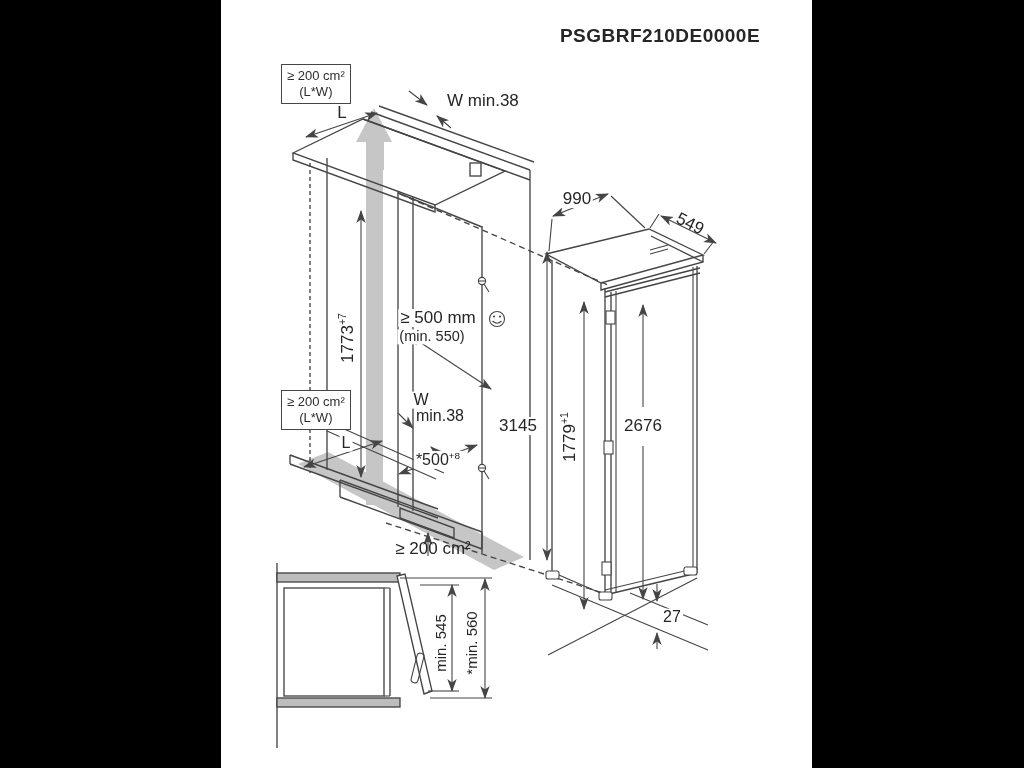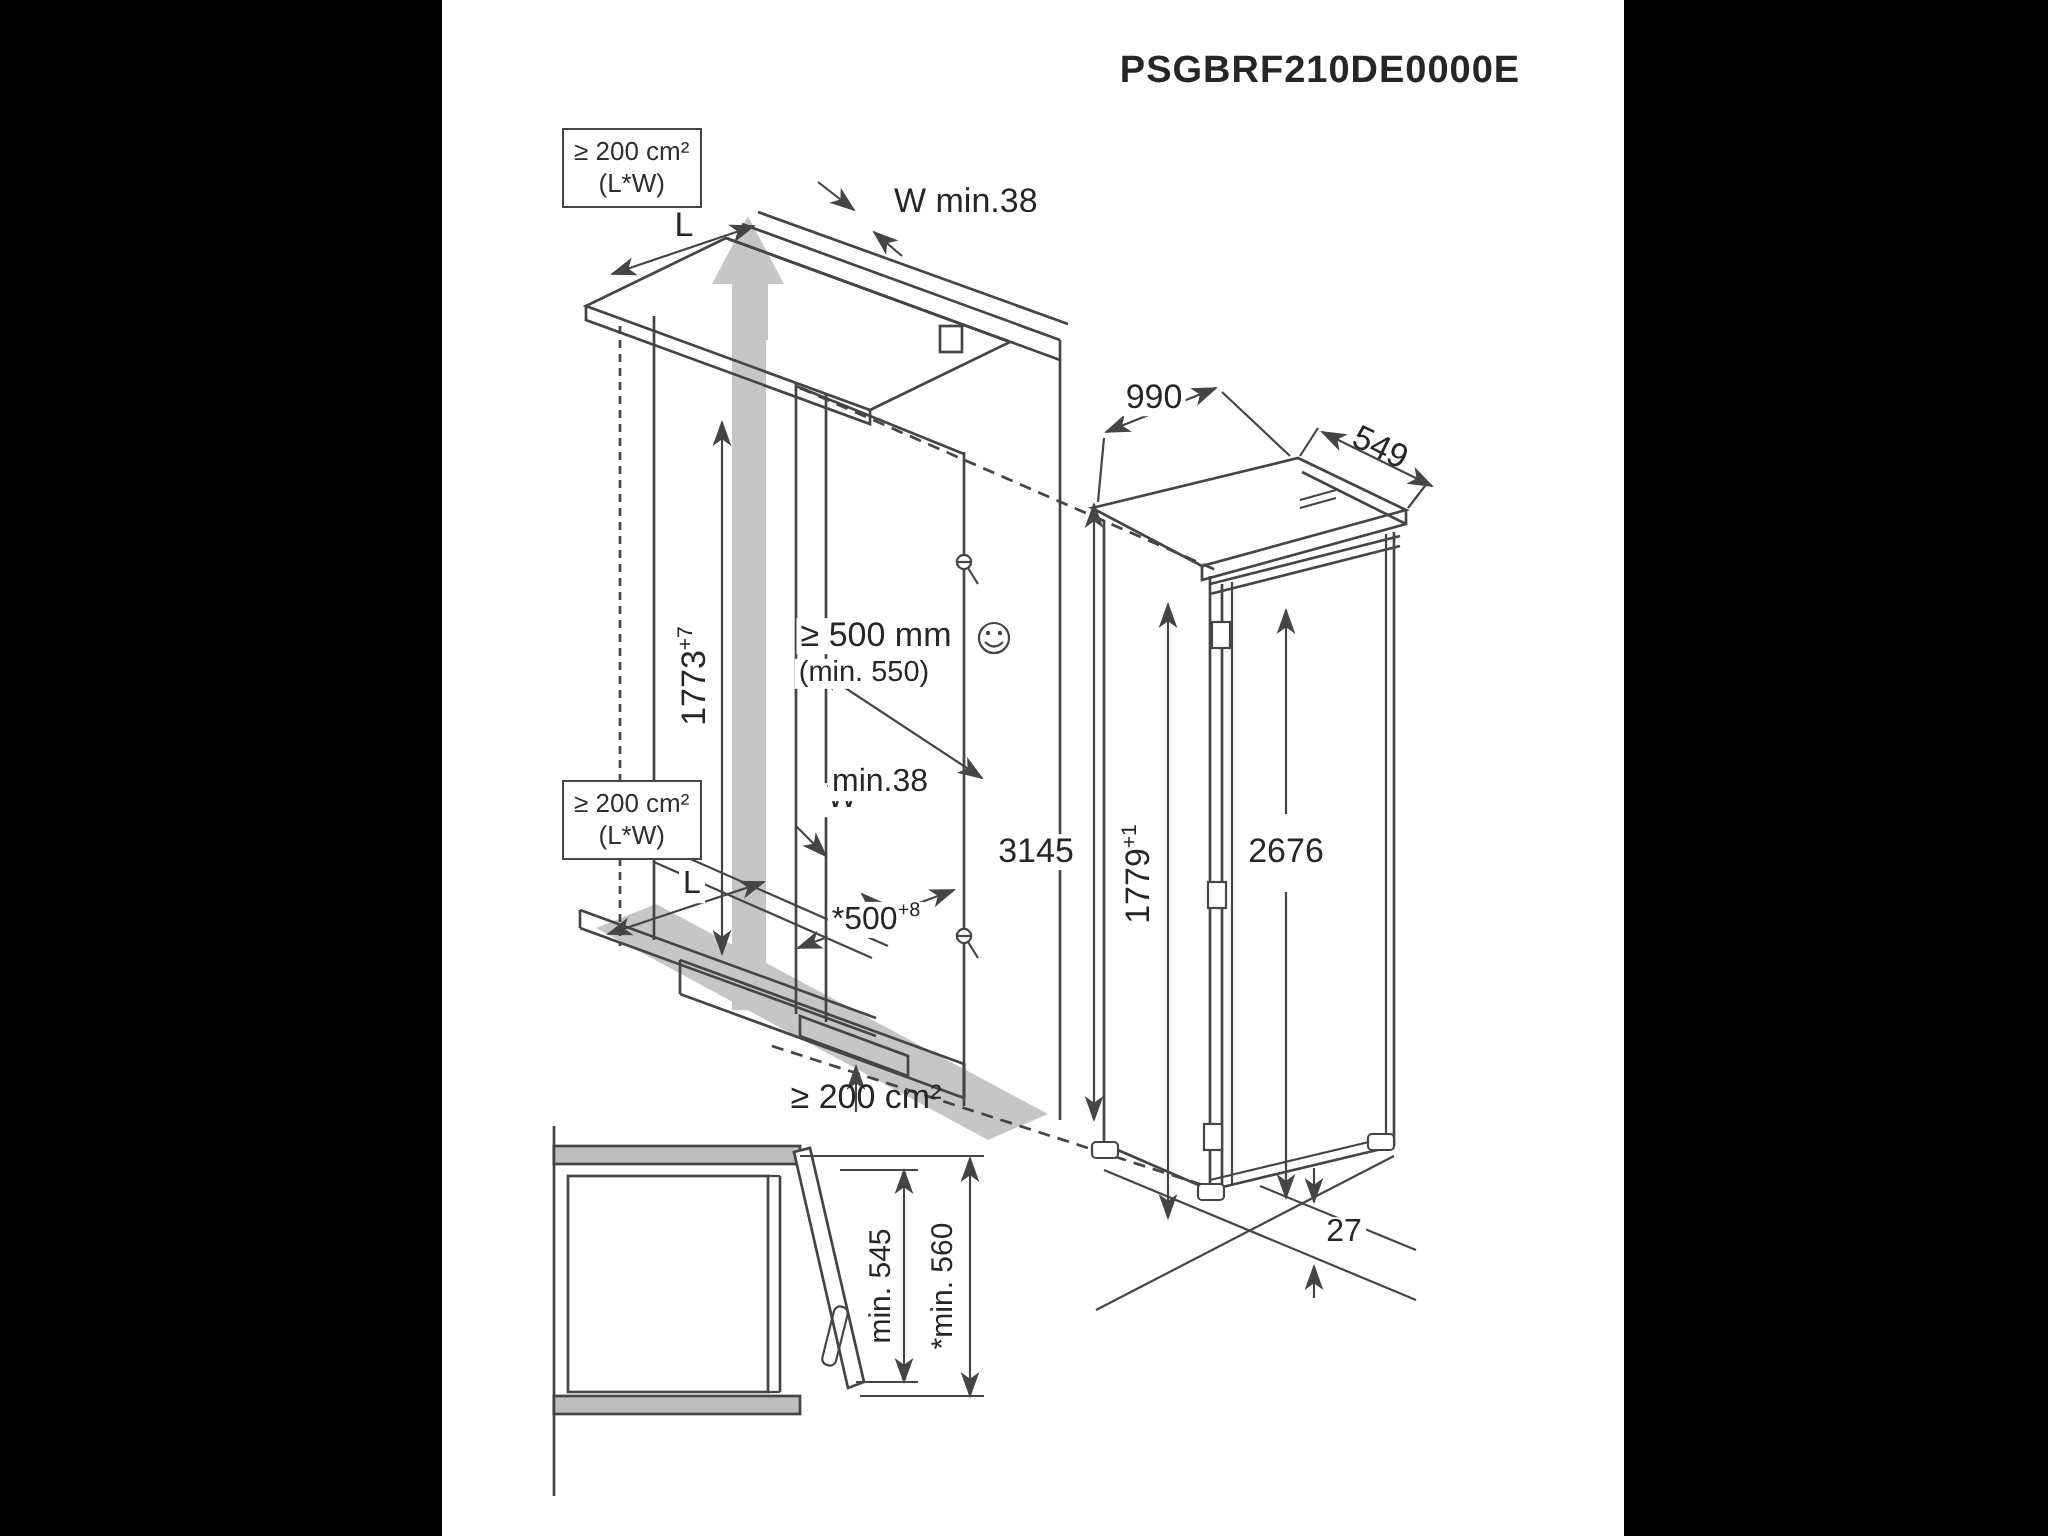--- a/index.html
+++ b/index.html
@@ -182,21 +182,21 @@
 
   <div class="lbl bg small" style="left:432px;top:297px;margin-top:40px;">(min. 550)</div>
   <div class="lbl bg" style="left:438px;top:318px;">≥ 500 mm</div>
 
   <div class="boxlbl" style="left:281px;top:390px;">
     <div>≥ 200 cm²</div>
     <div>(L*W)</div>
   </div>
 
   <div class="lbl mid bg" style="left:421px;top:400px;">W</div>
-  <div class="lbl mid bg" style="left:440px;top:392px;">min.38</div>
+  <div class="lbl mid bg" style="left:440px;top:416px;">min.38</div>
   <div class="lbl mid bg" style="left:346px;top:443px;">L</div>
 
   <div class="lbl mid bg" style="left:438px;top:460px;">
     <span>*500</span><sup>+8</sup>
   </div>
 
   <div class="lbl" style="left:433px;top:549px;">≥ 200 cm²</div>
   <div class="lbl bg" style="left:518px;top:426px;">3145</div>
 
   <div class="lbl bg" style="left:577px;top:199px;">990</div>

